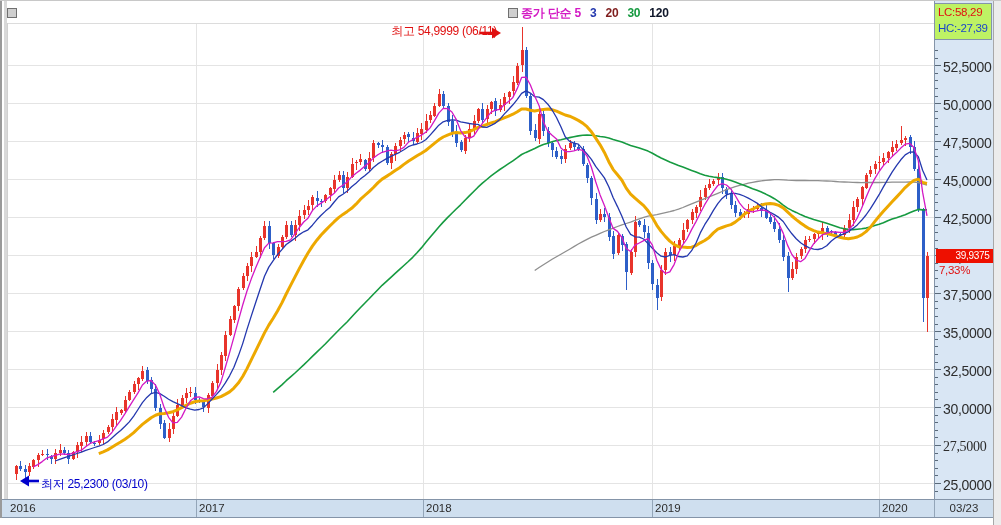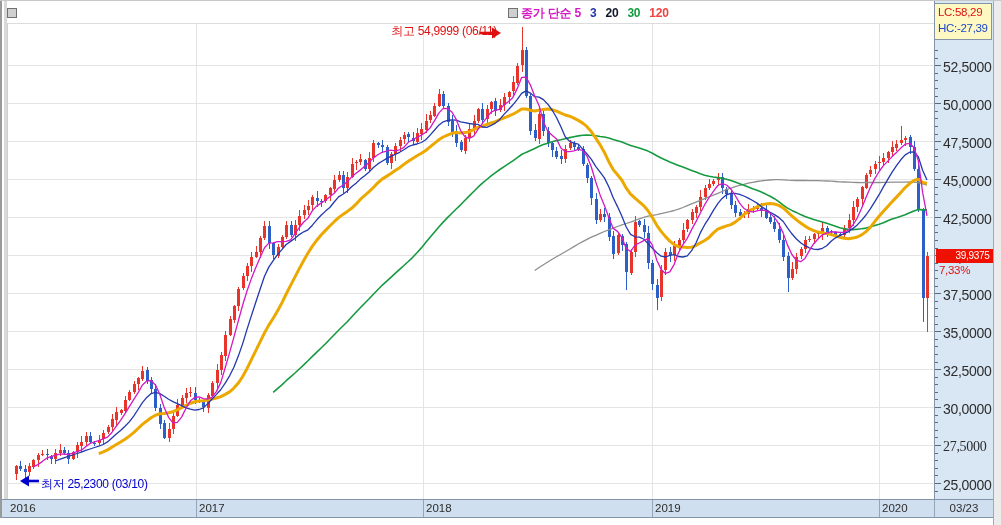--- a/index.html
+++ b/index.html
@@ -23,21 +23,21 @@
   #plot{left:8px;top:22px;width:926px;height:476px;background:#fff;}
   #plot-left-line{left:7px;top:22px;width:1px;height:495px;background:#d0d0d0;}
   
   .annot{font-size:12px;line-height:13px;white-space:nowrap;letter-spacing:-0.3px;}
   #annot-high{top:24px;right:504px;color:#e01010;}
   #annot-low{left:41px;top:477px;color:#0000cc;}
   
   #y-axis{left:934px;top:0;width:59px;height:498px;background:#d9e6f4;border-left:1px solid #8494a8;box-sizing:border-box;}
   .ytick{position:absolute;left:0;height:1px;background:#5a6a7a;}
   .ylabel{position:absolute;left:8px;font-size:14px;color:#2d2d2d;letter-spacing:-0.3px;}
-  #lc-hc-box{left:934px;top:2px;width:58px;height:37px;background:#fef9c3;border:1px solid #8494a8;
+  #lc-hc-box{left:934px;top:2px;width:58px;height:37px;background:#bef264;border:1px solid #8494a8;
              box-sizing:border-box;font-size:11.5px;letter-spacing:-0.3px;}
   #lc-val{position:absolute;left:3px;top:2px;color:#e01010;}
   #hc-val{position:absolute;left:3px;top:18px;color:#1b46c8;}
   #price-badge{left:936px;top:248px;width:73px;height:14px;background:#ee1000;color:#fff;
                font-size:10px;line-height:14px;text-align:center;letter-spacing:-0.3px;}
   #pct-label{left:939px;top:263px;font-size:11.5px;color:#e01010;letter-spacing:-0.3px;}
   
   #x-axis{left:2px;top:498px;width:991px;height:19px;background:#cfdfef;border-top:1px solid #8494a8;
           border-bottom:1px solid #8494a8;box-sizing:border-box;}
   .year-label{position:absolute;top:2px;font-size:11.5px;color:#2d2d2d;}
@@ -49,21 +49,21 @@
 </head>
 <body>
 
 <div id="app">
   <div class="abs" id="left-frame">
       <div class="inner"></div>
     </div>
 
   <div class="abs sq-btn" style="left:7px;top:7px;"></div>
   <div class="abs sq-btn" style="left:508px;top:7px;"></div>
-  <div class="abs" id="legend"><span style="color: rgb(211, 25, 196);">종가 단순 5</span><span style="color: rgb(36, 56, 174);">3</span><span style="color: #0f172a;">20</span><span style="color: rgb(22, 154, 64);">30</span><span style="color: #ef4444;">120</span></div>
+  <div class="abs" id="legend"><span style="color: rgb(211, 25, 196);">종가 단순 5</span><span style="color: rgb(36, 56, 174);">3</span><span style="color: #7f1d1d;">20</span><span style="color: rgb(22, 154, 64);">30</span><span style="color: #0f172a;">120</span></div>
 
   <div class="abs" id="grid-btn">
     <svg width="18" height="18">
       <rect x="1.5" y="1.5" width="15" height="15" fill="#ffffff" stroke="#111" stroke-width="1.5"></rect>
       <rect x="3" y="3" width="12" height="3" fill="#d8d8d8"></rect>
       <line x1="3" y1="6.5" x2="15" y2="6.5" stroke="#777" stroke-width="1"></line>
       <line x1="3" y1="10.5" x2="15" y2="10.5" stroke="#777" stroke-width="1"></line>
       <line x1="7.5" y1="3" x2="7.5" y2="15" stroke="#777" stroke-width="1"></line>
       <line x1="11.5" y1="3" x2="11.5" y2="15" stroke="#777" stroke-width="1"></line>
     </svg>

